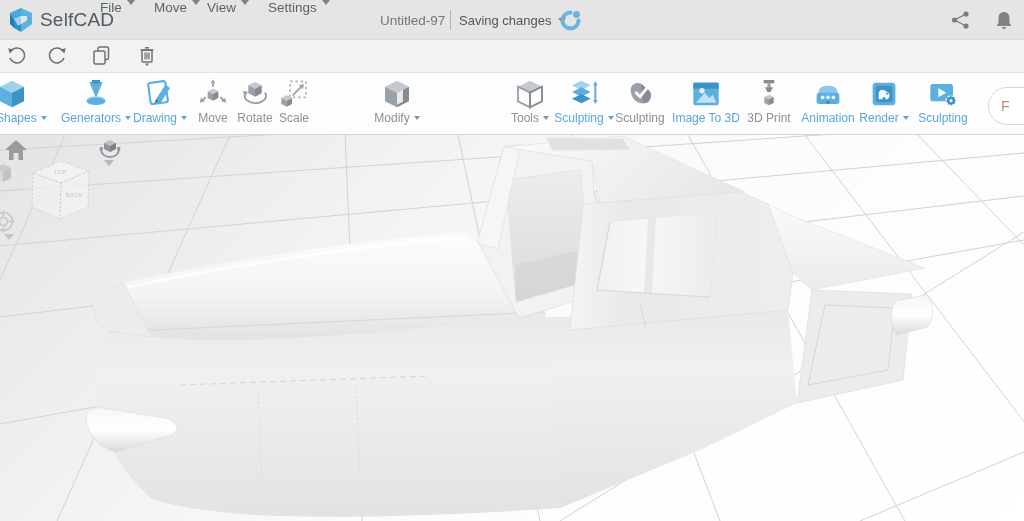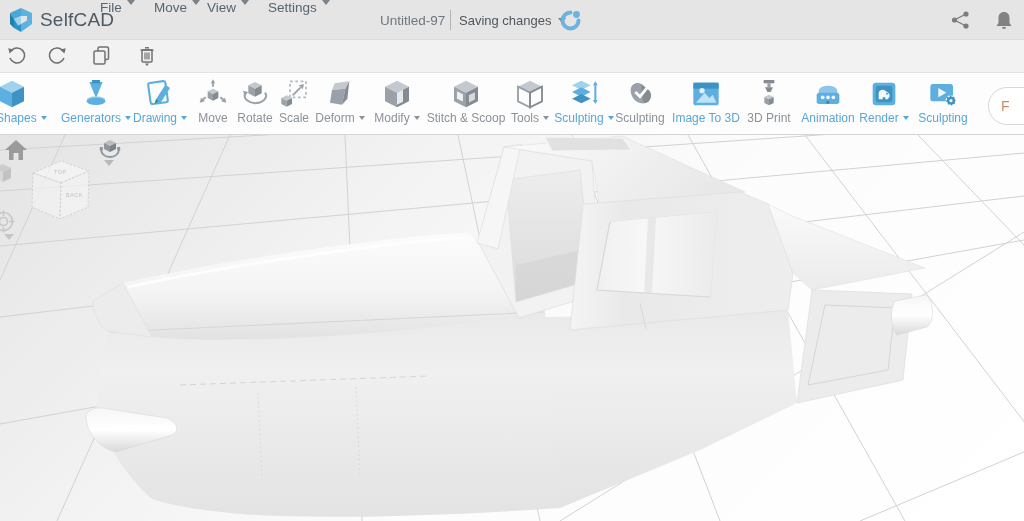--- a/index.html
+++ b/index.html
@@ -199,57 +199,34 @@
       <polygon points="19.5,4.5 18.6,8.4 15.6,5.5" fill="#9aa1a8"></polygon>
       <polygon points="6.5,13 10.5,15 6.5,17 2.5,15" fill="#c3c9cf"></polygon>
       <polygon points="2.5,15 6.5,17 6.5,21.5 2.5,19.5" fill="#9aa1a8"></polygon>
       <polygon points="10.5,15 6.5,17 6.5,21.5 10.5,19.5" fill="#848b92"></polygon>
     </svg>
     <span class="tlabel gray">
         <span>Scale</span>
       </span>
   </div>
 
-  <div class="titem" style="left:308px;width:64px">
-    <svg class="ticon" viewBox="0 0 24 24">
-      <polygon points="8,4 19,2.5 16,8 6,9" fill="#c3c9cf"></polygon>
-      <polygon points="6,9 16,8 13.5,20 4.5,18.5" fill="#9aa1a8"></polygon>
-      <polygon points="16,8 19,2.5 17.5,15.5 13.5,20" fill="#848b92"></polygon>
-    </svg>
-    <span class="tlabel gray">
-        <span>Deform</span>
-        <span class="tcaret"></span>
-      </span>
-  </div>
 
   <div class="titem" style="left:365px;width:64px">
     <svg class="ticon" viewBox="0 0 24 24">
       <polygon points="12,2 21,6.5 12,11 3,6.5" fill="#c3c9cf"></polygon>
       <polygon points="3,6.5 12,11 12,22 3,17.5" fill="#9aa1a8"></polygon>
       <polygon points="21,6.5 12,11 12,22 21,17.5" fill="#848b92"></polygon>
       <polygon points="12,11 16.5,8.8 16.5,17.8 12,20" fill="#e7eaec"></polygon>
     </svg>
     <span class="tlabel gray">
         <span>Modify</span>
         <span class="tcaret"></span>
       </span>
   </div>
 
-  <div class="titem" style="left:418px;width:96px">
-    <svg class="ticon" viewBox="0 0 24 24">
-      <polygon points="12,2 21,6.5 12,11 3,6.5" fill="#c3c9cf"></polygon>
-      <polygon points="3,6.5 12,11 12,22 3,17.5" fill="#9aa1a8"></polygon>
-      <polygon points="21,6.5 12,11 12,22 21,17.5" fill="#848b92"></polygon>
-      <rect x="5.2" y="10" width="4.5" height="5.5" fill="#eef0f2" transform="skewY(26)" transform-origin="5.2 10"></rect>
-      <rect x="14.2" y="12.8" width="4.5" height="5.5" fill="#d6dade" transform="skewY(-26)" transform-origin="14.2 12.8"></rect>
-    </svg>
-    <span class="tlabel gray">
-        <span>Stitch &amp; Scoop</span>
-      </span>
-  </div>
 
   <div class="titem" style="left:503px;width:54px">
     <svg class="ticon" viewBox="0 0 24 24">
       <polygon points="12,2 21,6.5 12,11 3,6.5" fill="#c3c9cf"></polygon>
       <polygon points="3,6.5 12,11 12,22 3,17.5" fill="none" stroke="#9aa1a8" stroke-width="1.4"></polygon>
       <polygon points="21,6.5 12,11 12,22 21,17.5" fill="none" stroke="#848b92" stroke-width="1.4"></polygon>
     </svg>
     <span class="tlabel gray">
         <span>Tools</span>
         <span class="tcaret"></span>

